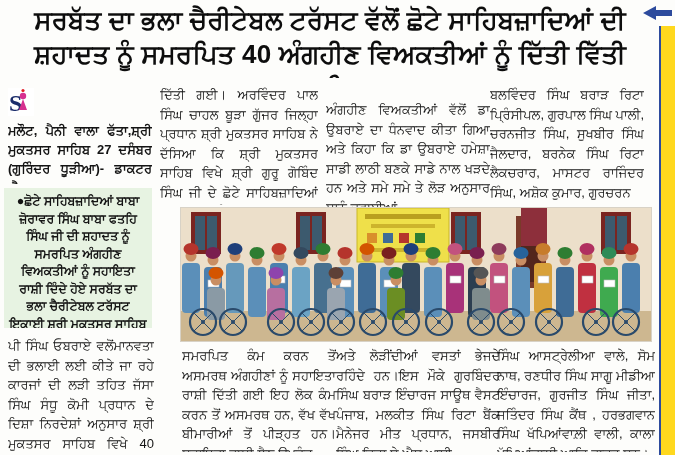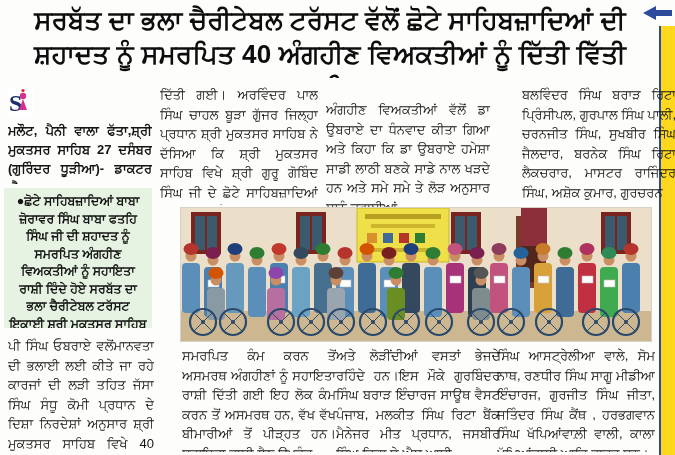--- a/index.html
+++ b/index.html
@@ -38,21 +38,21 @@
     font-size:12.5px;font-weight:bold;line-height:1.4;
     text-align:center;overflow:hidden;
   }
   
   .bodycol{
     font-size:13px;line-height:1.5;text-align:justify;overflow:hidden;
   }
   .col1-cont{left:8px;top:336px;width:146px;height:116px;}
   .col2-top{left:160px;top:85px;width:158px;height:120px;}
   .col3-top{left:326px;top:100px;width:164px;height:120px;}
-  .col4-top{left:522px;top:85px;width:154px;height:120px;}
+  .col4-top{left:490px;top:85px;width:154px;height:120px;}
   .col2-bot{left:182px;top:346px;width:154px;height:106px;}
   .col3-bot{left:336px;top:346px;width:164px;height:106px;}
   .col4-bot{left:497px;top:346px;width:158px;height:106px;}
   
   .photo{
     left:180px;top:207px;width:470px;height:133px;
     border:1px solid #d8d2c6;box-sizing:content-box;background:#ecdfca;
   }
   .photo svg{display:block;}
   

